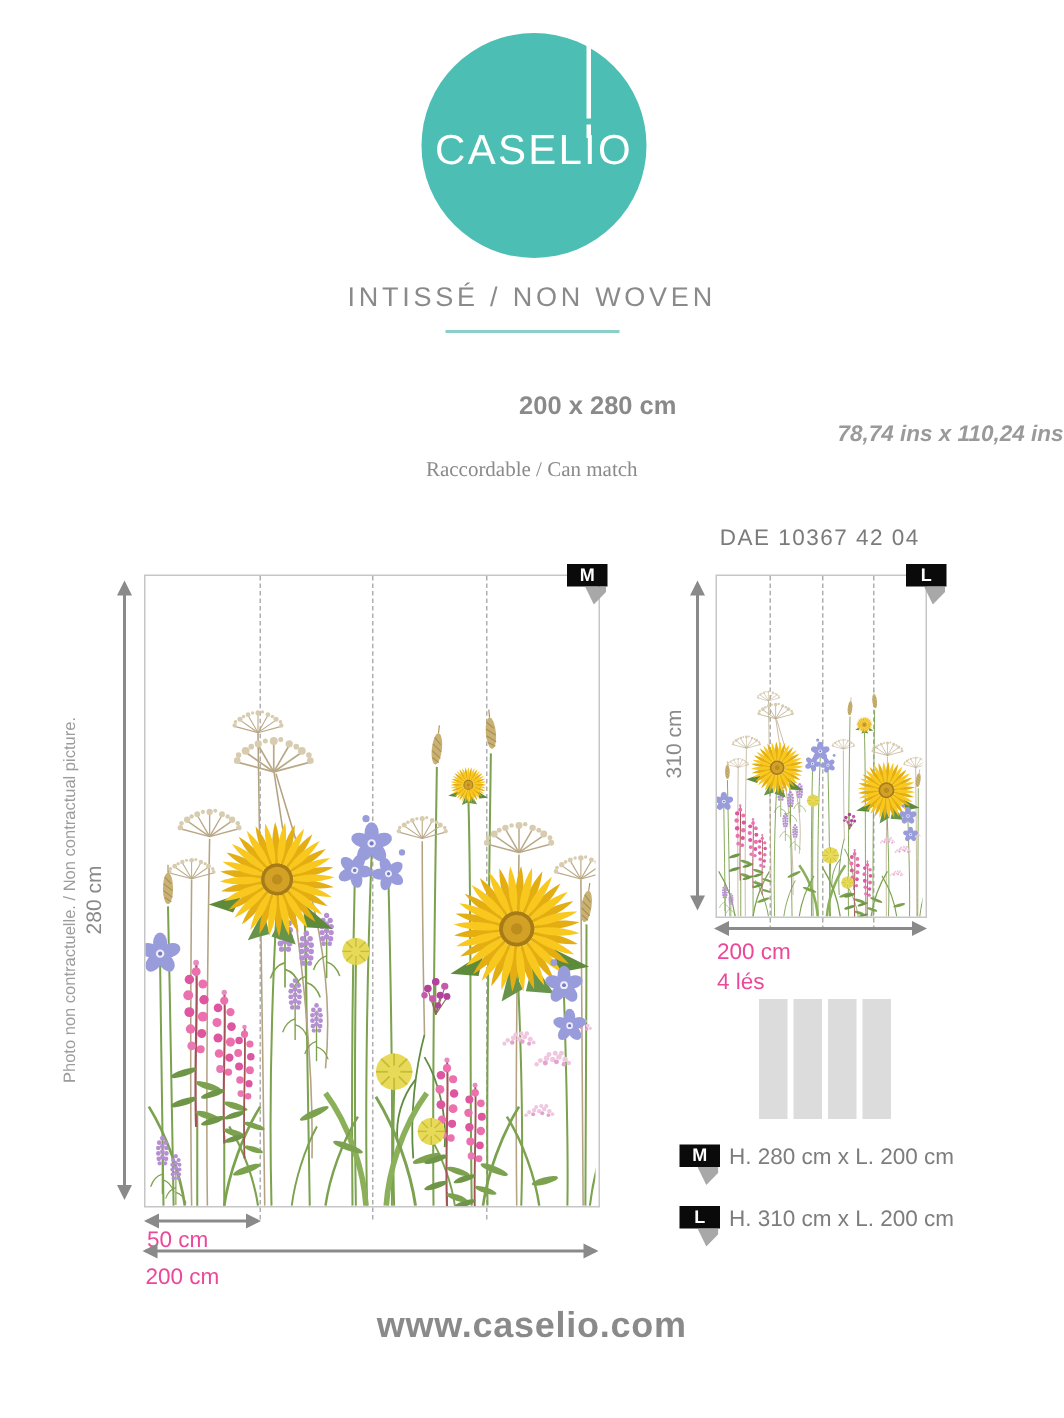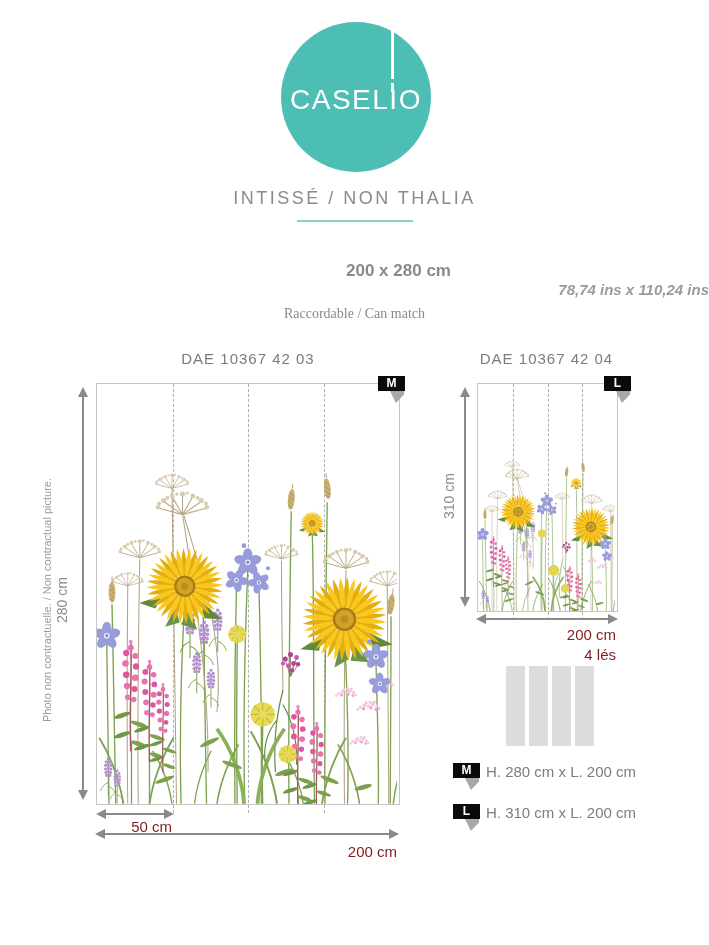--- a/index.html
+++ b/index.html
@@ -45,21 +45,21 @@
   .arrow-v::before{content:"";position:absolute;left:-4px;top:-2px;
       border:5px solid transparent;border-top:0;border-bottom:10px solid #8A8A8A;}
   .arrow-v::after{content:"";position:absolute;left:-4px;bottom:-2px;
       border:5px solid transparent;border-bottom:0;border-top:10px solid #8A8A8A;}
   .arrow-h{position:absolute;height:2px;background:#8A8A8A;}
   .arrow-h::before{content:"";position:absolute;top:-4px;left:-2px;
       border:5px solid transparent;border-left:0;border-right:10px solid #8A8A8A;}
   .arrow-h::after{content:"";position:absolute;top:-4px;right:-2px;
       border:5px solid transparent;border-right:0;border-left:10px solid #8A8A8A;}
 
-  .dim{font-size:15px;color:#7f1d1d;text-align:right;}
+  .dim{font-size:15px;color:#ec4899;text-align:left;}
   .vlabel{position:absolute;font-size:14px;color:#8A8A8A;text-align:center;transform:rotate(-90deg);}
   .sidenote{position:absolute;width:320px;left:-113px;top:594px;font-size:11px;color:#9C9C9C;
             text-align:center;transform:rotate(-90deg);}
 
   .strips{left:506px;top:666px;display:flex;gap:4px;}
   .strip{width:19px;height:80px;background:#DCDCDC;}
 
   .lg-label{position:absolute;font-size:15px;color:#7D7D7D;}
 
   .footer{top:870px;font-size:24px;font-weight:bold;letter-spacing:0.5px;color:#8A8A8A;}
@@ -364,27 +364,26 @@
 </svg>
 
 <div class="page">
 
   <div class="abs logo-circle">
     <span class="abs logo-line" style="left:110px;top:5px;"></span>
     <span class="abs logo-tick" style="left:110px;top:61px;"></span>
   </div>
   <div class="abs logo-text">CASELIO</div>
 
-  <div class="abs ctr material">INTISSÉ / NON THALIA</div>
+  <div class="abs ctr material">INTISSÉ / NON WOVEN</div>
   <div class="abs divider"></div>
   <div class="abs ctr size-cm">200 x 280 cm</div>
   <div class="abs ctr size-ins">78,74 ins x 110,24 ins</div>
   <div class="abs ctr match">Raccordable / Can match</div>
 
-  <div class="abs ref ref-m">DAE 10367 42 03</div>
   <div class="abs panel panel-m">
     <div class="dash" style="left:25%"></div>
     <div class="dash" style="left:50%"></div>
     <div class="dash" style="left:75%"></div>
     <svg class="flowers" width="300" height="347" viewBox="0 0 400 462">
         <use href="#scene"></use>
       </svg>
   </div>
   <div class="cbadge" style="left:378px;top:376px;">
     <div class="box">M</div>
@@ -427,14 +426,15 @@
     <div class="box">M</div>
     <div class="fold"></div>
   </div>
   <div class="lg-label" style="left:486px;top:763px;">H. 280 cm x L. 200 cm</div>
   <div class="cbadge" style="left:453px;top:804px;">
     <div class="box">L</div>
     <div class="fold"></div>
   </div>
   <div class="lg-label" style="left:486px;top:804px;">H. 310 cm x L. 200 cm</div>
 
+  <div class="abs ctr footer">www.caselio.com</div>
 
 </div>
 
 </body></html>

